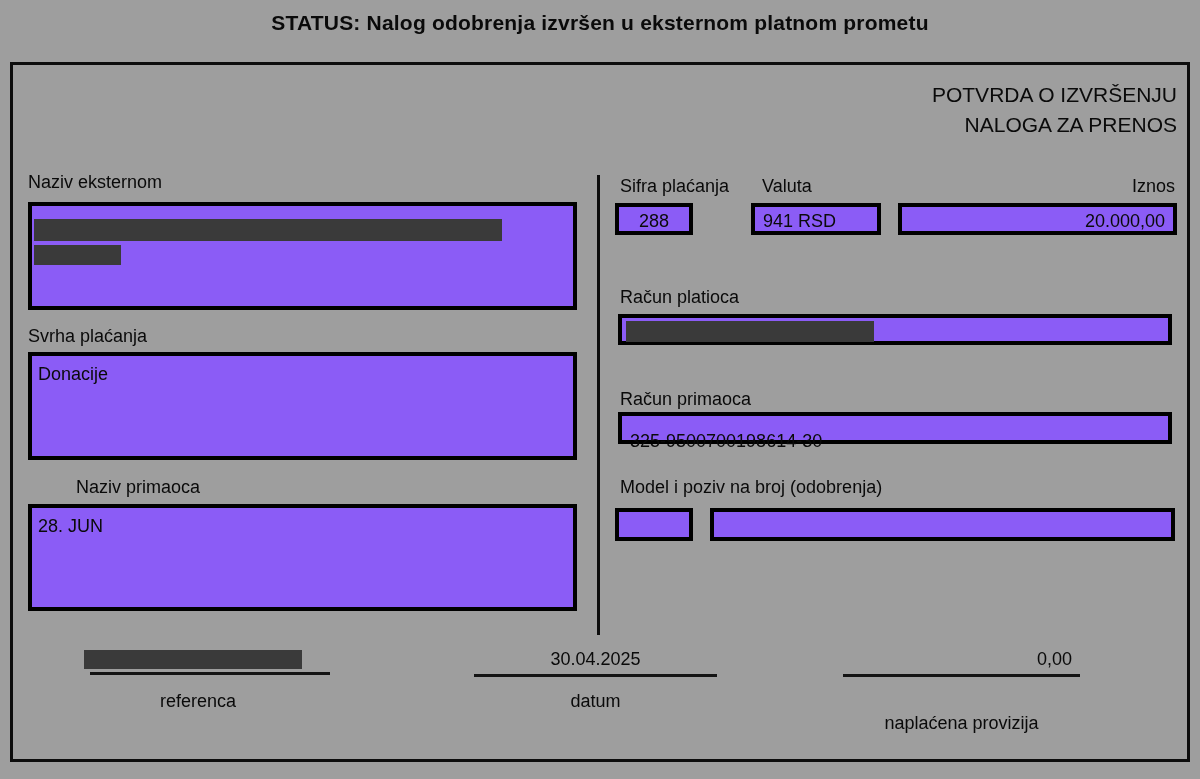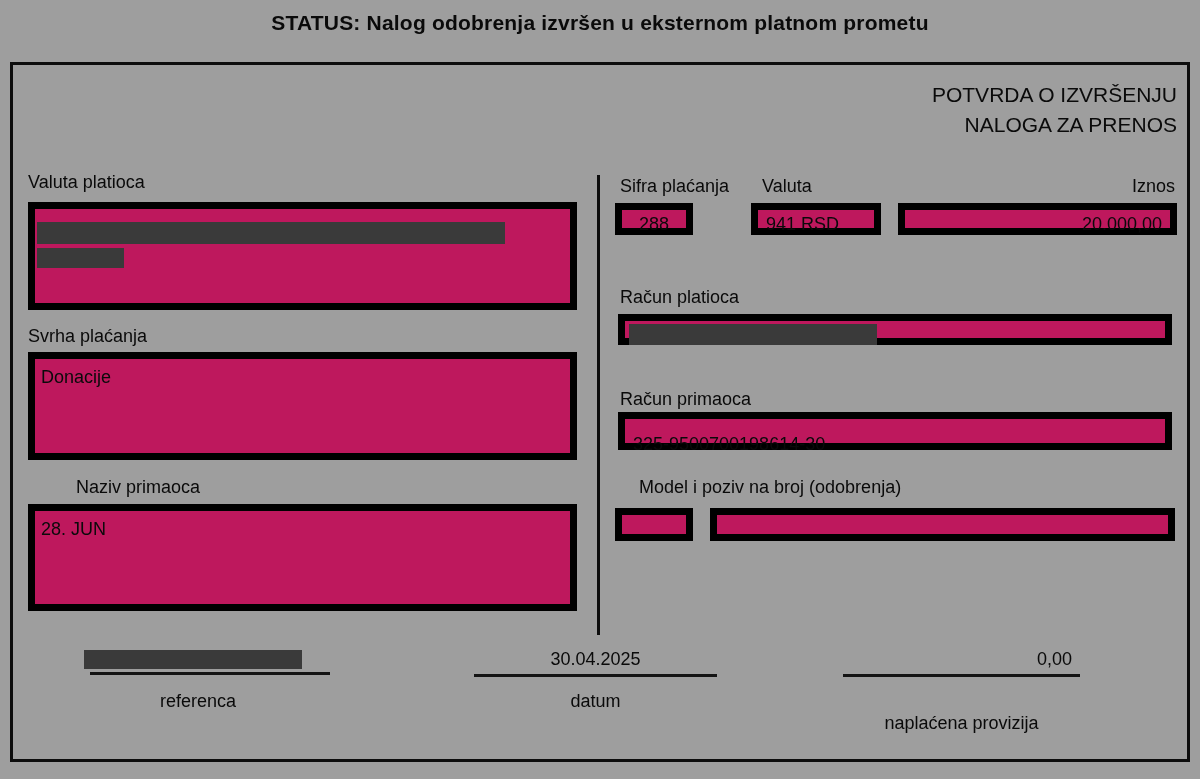--- a/index.html
+++ b/index.html
@@ -27,21 +27,21 @@
   .doc-title{
     position:absolute;right:23px;top:80px;
     text-align:right;font-size:21px;font-weight:normal;line-height:30px;
   }
 
   .label{
     position:absolute;font-size:18px;white-space:nowrap;
   }
 
   .box{
-    position:absolute;border:7px solid #000000;background:#be185d;
+    position:absolute;border:4px solid #000000;background:#8b5cf6;
     font-size:18px;box-sizing:border-box;
   }
 
   .value{font-size:18px;white-space:nowrap;}
 
   .redaction{position:absolute;background:#3A3A3A;}
 
   .divider-v{
     position:absolute;left:597px;top:175px;width:3px;height:460px;background:#0D0D0D;
   }
@@ -57,21 +57,21 @@
 
   <div class="status-bar">STATUS: Nalog odobrenja izvršen u eksternom platnom prometu</div>
 
   <div class="doc-frame"></div>
 
   <div class="doc-title">
     <div>POTVRDA O IZVRŠENJU</div>
     <div>NALOGA ZA PRENOS</div>
   </div>
 
-  <div class="label" style="left:28px;top:172px;">Valuta platioca</div>
+  <div class="label" style="left:28px;top:172px;">Naziv eksternom</div>
   <div class="box" style="left:28px;top:202px;width:549px;height:108px;">
     <div class="redaction" style="left:2px;top:13px;width:468px;height:22px;"></div>
     <div class="redaction" style="left:2px;top:39px;width:87px;height:20px;"></div>
   </div>
 
   <div class="label" style="left:28px;top:326px;">Svrha plaćanja</div>
   <div class="box" style="left:28px;top:352px;width:549px;height:108px;padding:8px 6px;">
     <span class="value">Donacije</span>
   </div>
 
@@ -99,21 +99,21 @@
   <div class="label" style="left:620px;top:287px;">Račun platioca</div>
   <div class="box" style="left:618px;top:314px;width:554px;height:31px;">
     <div class="redaction" style="left:4px;top:3px;width:248px;height:21px;"></div>
   </div>
 
   <div class="label" style="left:620px;top:389px;">Račun primaoca</div>
   <div class="box" style="left:618px;top:412px;width:554px;height:31px;line-height:27px;padding:12px 8px;">
     <span class="value">325-9500700198614-30</span>
   </div>
 
-  <div class="label" style="left:620px;top:477px;margin-left:19px;">Model i poziv na broj (odobrenja)</div>
+  <div class="label" style="left:620px;top:477px;">Model i poziv na broj (odobrenja)</div>
   <div class="box" style="left:615px;top:508px;width:78px;height:33px;line-height:29px;text-align:center;">
     <span class="value"></span>
   </div>
   <div class="box" style="left:710px;top:508px;width:465px;height:33px;line-height:29px;padding:0 8px;">
     <span class="value"></span>
   </div>
 
   <div class="redaction" style="left:84px;top:650px;width:218px;height:19px;"></div>
   <div class="sig-line" style="left:90px;top:672px;width:240px;"></div>
   <div class="sig-label" style="left:78px;top:691px;width:240px;">referenca</div>

